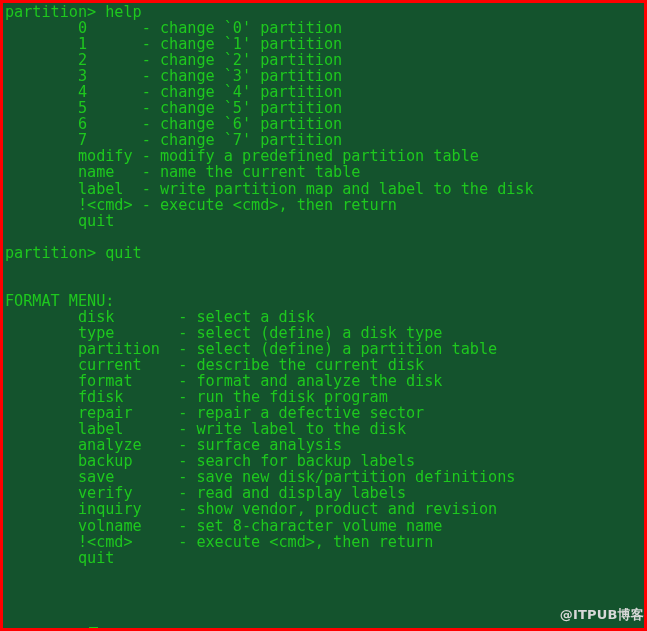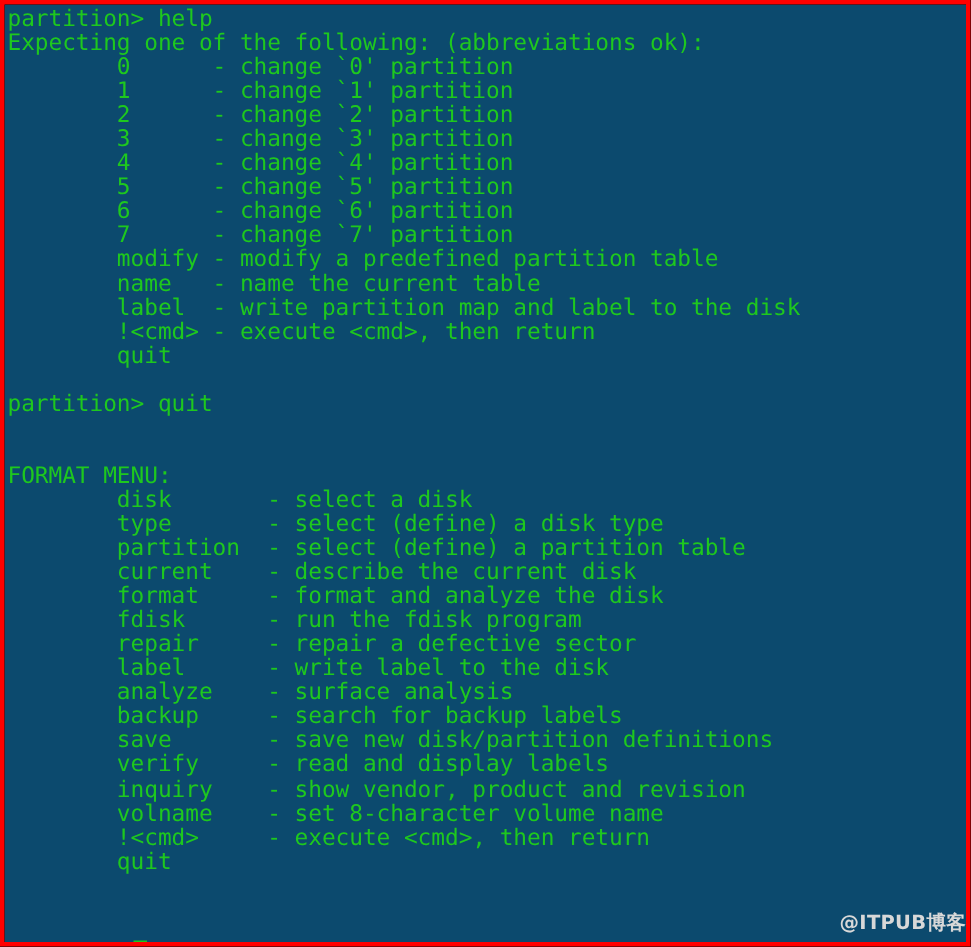--- a/index.html
+++ b/index.html
@@ -22,21 +22,21 @@
     border: 3px solid #ff0000;
     overflow: hidden;
   }
   #terminal-screen {
     position: absolute;
     left: 0;
     top: 0;
     right: 0;
     bottom: 0;
     padding: 1px 0 0 2px;
-    background: #0c4a6e;
+    background: #14532d;
     overflow: hidden;
   }
   .term-line {
     display: block;
     white-space: pre;
     font-family: "DejaVu Sans Mono", "Liberation Mono", monospace;
     font-size: 15.2px;
     line-height: 16.05px;
     letter-spacing: -0.03px;
     color: #1ec81e;
@@ -65,21 +65,20 @@
     height: 2px;
     background: #1ec81e;
   }
 </style>
 </head>
 <body>
 
 <div id="terminal-window">
   <div id="terminal-screen">
       <span class="term-line">partition&gt; help</span>
-      <span class="term-line">Expecting one of the following: (abbreviations ok):</span>
       <span class="term-line">        0      - change `0' partition</span>
       <span class="term-line">        1      - change `1' partition</span>
       <span class="term-line">        2      - change `2' partition</span>
       <span class="term-line">        3      - change `3' partition</span>
       <span class="term-line">        4      - change `4' partition</span>
       <span class="term-line">        5      - change `5' partition</span>
       <span class="term-line">        6      - change `6' partition</span>
       <span class="term-line">        7      - change `7' partition</span>
       <span class="term-line">        modify - modify a predefined partition table</span>
       <span class="term-line">        name   - name the current table</span>

